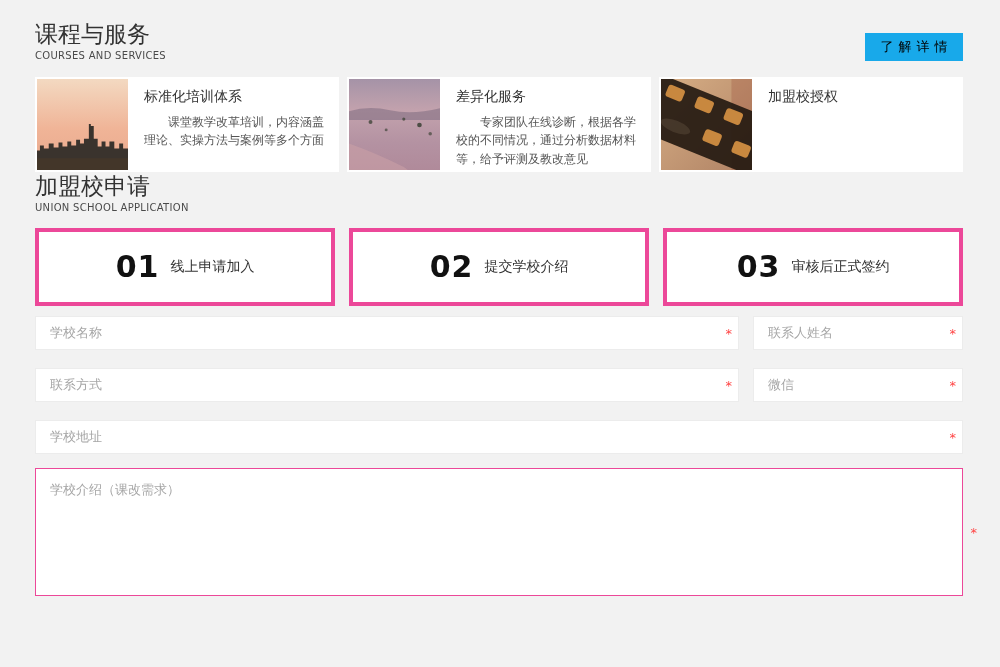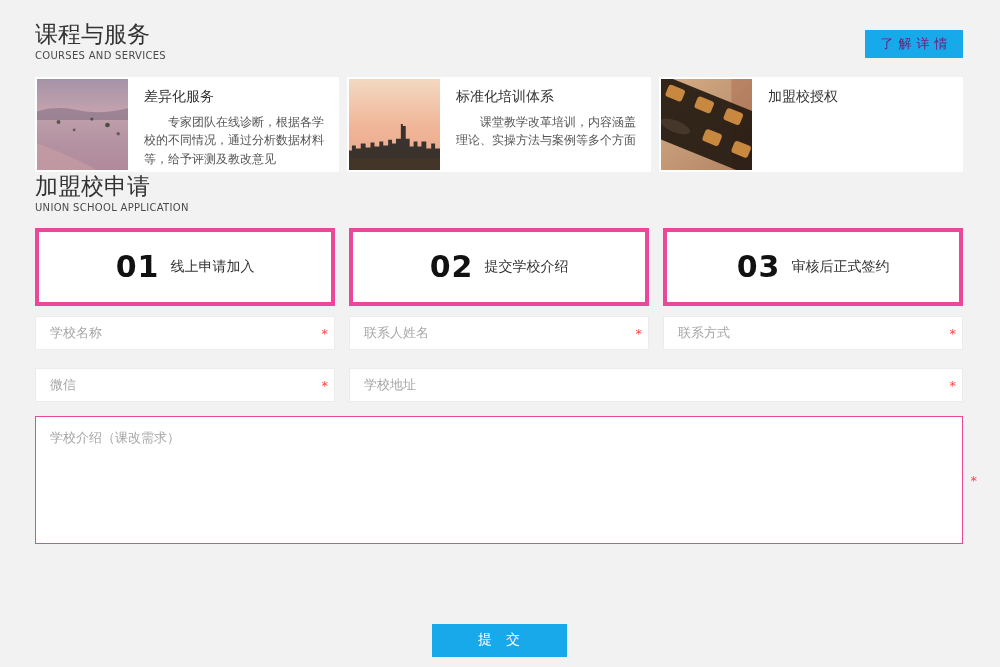--- a/index.html
+++ b/index.html
@@ -5,25 +5,25 @@
   * { margin:0; padding:0; box-sizing:border-box; }
   html,body { background:#e9e9e9; }
   .page {
     width:1000px; height:667px; margin:0 auto; position:relative;
     background:#f2f2f2; overflow:hidden;
     font-family:"DejaVu Sans","Liberation Sans",sans-serif;
   }
   .container { padding:20px 37px 0 35px; }
 
   
-  .section-head { display:flex; justify-content:space-between; align-items:center; }
+  .section-head { display:flex; justify-content:space-between; align-items:flex-end; }
   .sec-title { font-size:23px; color:#333; line-height:1.25; font-weight:400; }
   .sec-sub { font-size:10px; color:#4a4a4a; margin-top:1px; letter-spacing:0.3px; }
   .more-btn {
-    background:#18a9ea; color:#701a75; border:none; width:98px; height:28px;
+    background:#18a9ea; color:#000000; border:none; width:98px; height:28px;
     font-size:13px; letter-spacing:5px; text-indent:5px; margin-top:8px; cursor:pointer;
     font-family:inherit;
   }
 
   
   .cards { display:grid; grid-template-columns:repeat(3,1fr); gap:8px; margin-top:16px; }
   .card { background:#fff; height:95px; display:flex; padding:2px; }
   .card-img { width:91px; height:91px; flex:none; display:block; }
   .card-body { padding:9px 10px 0 16px; }
   .card-title { font-size:14px; color:#333; margin-bottom:7px; font-weight:400; }
@@ -33,21 +33,21 @@
   .app-head { }
   .steps { display:grid; grid-template-columns:repeat(3,1fr); gap:14px; margin-top:15px; }
   .step {
     background:#fff; border:4px solid #ec4899; height:78px;
     display:flex; align-items:center; justify-content:center; gap:11px;
   }
   .step-num { font-size:30px; font-weight:bold; color:#111; letter-spacing:1px; }
   .step-label { font-size:14px; color:#333; }
 
   
-  .form-grid { display:grid; grid-template-columns:repeat(3,1fr); column-gap:14px; row-gap:18px; margin-top:10px; }
+  .form-grid { display:grid; grid-template-columns:repeat(1,1fr); column-gap:14px; row-gap:18px; margin-top:10px; }
   .field { position:relative; }
   .field input {
     width:100%; height:34px; border:1px solid #ececec; background:#fff;
     padding:0 24px 0 14px; font-size:13px; color:#333; outline:none; font-family:inherit;
   }
   .field input::placeholder, textarea::placeholder { color:#a6a6a6; opacity:1; }
   .asterisk {
     position:absolute; right:7px; top:50%; transform:translateY(-50%);
     color:#f44; font-size:13px; line-height:1;
   }
@@ -74,20 +74,39 @@
 
     <div class="section-head">
       <div>
         <div class="sec-title">课程与服务</div>
         <div class="sec-sub">COURSES AND SERVICES</div>
       </div>
       <button class="more-btn">了解详情</button>
     </div>
 
     <div class="cards">
+
+      <div class="card">
+        <svg class="card-img" viewBox="0 0 93 93" aria-hidden="true">
+          <defs>
+            <linearGradient id="g-sky1" x1="0" y1="0" x2="0" y2="1">
+              <stop offset="0" stop-color="#f3d9c1"></stop>
+              <stop offset="0.55" stop-color="#f0b497"></stop>
+              <stop offset="1" stop-color="#e8a88d"></stop>
+            </linearGradient>
+          </defs>
+          <rect width="93" height="93" fill="url(#g-sky1)"></rect>
+          <path fill="#3a332d" d="M0,73 L3,73 L3,68 L7,68 L7,71 L12,71 L12,66 L17,66 L17,70 L22,70 L22,65 L26,65 L26,69 L31,69 L31,64 L35,64 L35,68 L40,68 L40,62 L44,62 L44,66 L48,66 L48,61 L53,61 L53,46 L55,46 L55,48 L58,48 L58,61 L62,61 L62,69 L66,69 L66,64 L70,64 L70,69 L74,69 L74,64 L79,64 L79,71 L84,71 L84,66 L88,66 L88,71 L93,71 L93,93 L0,93 Z"></path>
+          <rect x="0" y="81" width="93" height="12" fill="#453729" opacity="0.85"></rect>
+        </svg>
+        <div class="card-body">
+          <div class="card-title">标准化培训体系</div>
+          <div class="card-desc">课堂教学改革培训，内容涵盖理论、实操方法与案例等多个方面</div>
+        </div>
+      </div>
 
       <div class="card">
         <svg class="card-img" viewBox="0 0 93 93" aria-hidden="true">
           <defs>
             <linearGradient id="g-sky2" x1="0" y1="0" x2="0" y2="1">
               <stop offset="0" stop-color="#a593a7"></stop>
               <stop offset="0.35" stop-color="#c3a2ad"></stop>
               <stop offset="0.7" stop-color="#b492a2"></stop>
               <stop offset="1" stop-color="#b08a9a"></stop>
             </linearGradient>
@@ -104,39 +123,20 @@
         </svg>
         <div class="card-body">
           <div class="card-title">差异化服务</div>
           <div class="card-desc">专家团队在线诊断，根据各学校的不同情况，通过分析数据材料等，给予评测及教改意见</div>
         </div>
       </div>
 
       <div class="card">
         <svg class="card-img" viewBox="0 0 93 93" aria-hidden="true">
           <defs>
-            <linearGradient id="g-sky1" x1="0" y1="0" x2="0" y2="1">
-              <stop offset="0" stop-color="#f3d9c1"></stop>
-              <stop offset="0.55" stop-color="#f0b497"></stop>
-              <stop offset="1" stop-color="#e8a88d"></stop>
-            </linearGradient>
-          </defs>
-          <rect width="93" height="93" fill="url(#g-sky1)"></rect>
-          <path fill="#3a332d" d="M0,73 L3,73 L3,68 L7,68 L7,71 L12,71 L12,66 L17,66 L17,70 L22,70 L22,65 L26,65 L26,69 L31,69 L31,64 L35,64 L35,68 L40,68 L40,62 L44,62 L44,66 L48,66 L48,61 L53,61 L53,46 L55,46 L55,48 L58,48 L58,61 L62,61 L62,69 L66,69 L66,64 L70,64 L70,69 L74,69 L74,64 L79,64 L79,71 L84,71 L84,66 L88,66 L88,71 L93,71 L93,93 L0,93 Z"></path>
-          <rect x="0" y="81" width="93" height="12" fill="#453729" opacity="0.85"></rect>
-        </svg>
-        <div class="card-body">
-          <div class="card-title">标准化培训体系</div>
-          <div class="card-desc">课堂教学改革培训，内容涵盖理论、实操方法与案例等多个方面</div>
-        </div>
-      </div>
-
-      <div class="card">
-        <svg class="card-img" viewBox="0 0 93 93" aria-hidden="true">
-          <defs>
             <linearGradient id="g-film" x1="0" y1="0" x2="1" y2="1">
               <stop offset="0" stop-color="#d6ae85"></stop>
               <stop offset="1" stop-color="#b08264"></stop>
             </linearGradient>
           </defs>
           <rect width="93" height="93" fill="url(#g-film)"></rect>
           <rect x="72" y="0" width="21" height="93" fill="#9c4f3a" opacity="0.3"></rect>
           <g transform="rotate(22 46 46)">
             <rect x="-25" y="16" width="150" height="62" fill="#261b12" opacity="0.93"></rect>
             <rect x="-4" y="22" width="18" height="13" rx="3" fill="#c8883f"></rect>

